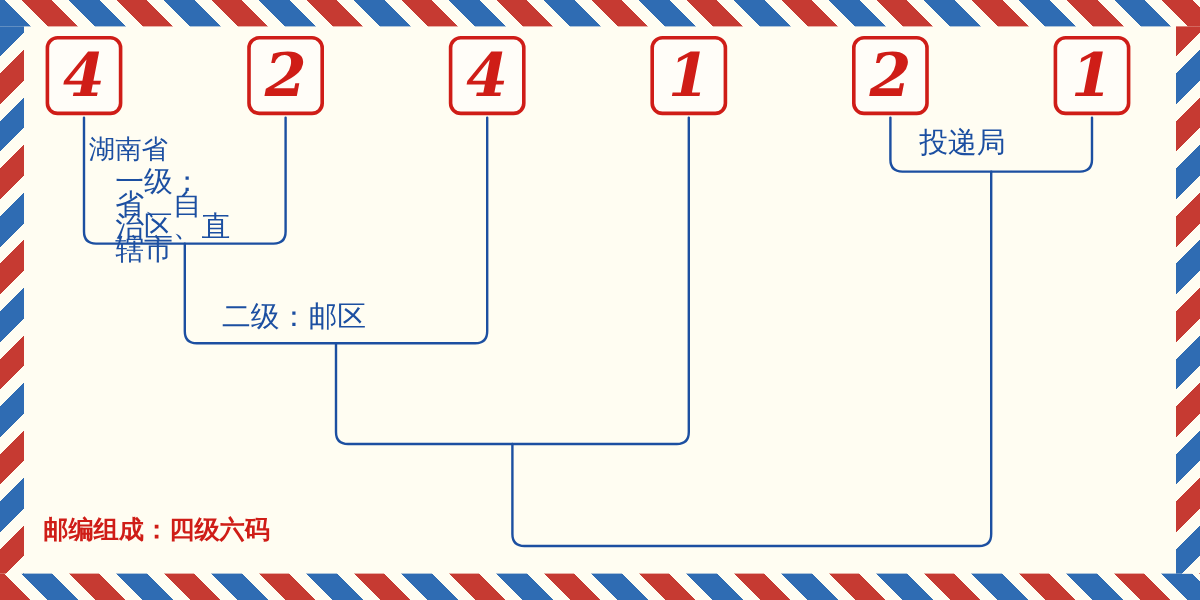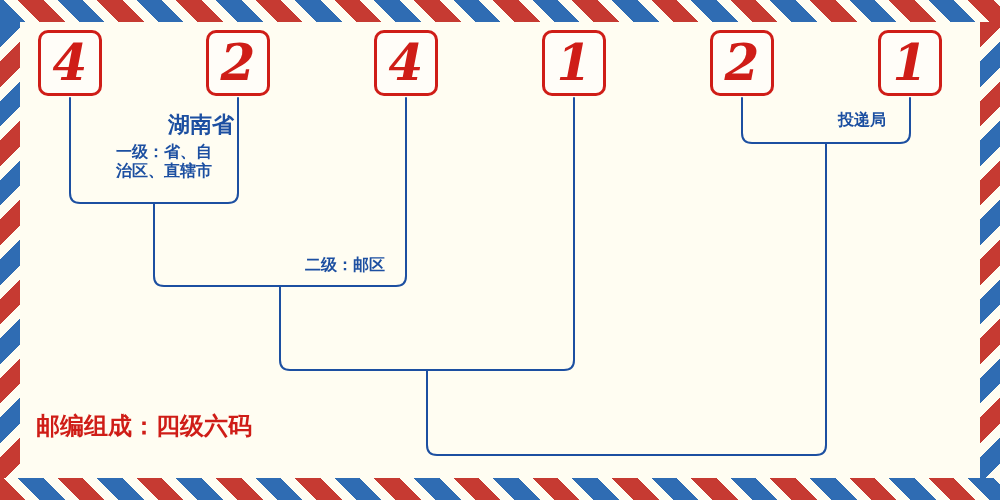--- a/index.html
+++ b/index.html
@@ -47,29 +47,29 @@
     display:flex; align-items:center; justify-content:center;
   }
   .digit {
     font-family:"DejaVu Serif", serif;
     font-style:italic; font-weight:bold;
     font-size:50px; line-height:1;
     color:var(--red, #cf1d17);
   }
   .label {
     position:absolute; color:var(--blue, #1c4fa1);
-    text-align:right; font-weight:bold;
+    text-align:left; font-weight:normal;
   }
   .region { font-size:22px; }
-  .desc { font-size:16px; line-height:19px; }
+  .desc { font-size:24px; line-height:19px; }
   .prewrap { white-space:pre-line; }
   .footer-note {
-    position:absolute; left:36px; top:410px;
+    position:absolute; left:36px; top:427px;
     color:var(--red, #cf1d17);
-    font-size:24px; font-weight:bold;
+    font-size:21px; font-weight:bold;
   }
 </style>
 </head>
 <body>
 
 <div class="canvas">
 
   <div class="stripe stripe-top"></div>
   <div class="stripe stripe-bottom"></div>
   <div class="stripe stripe-left"></div>

